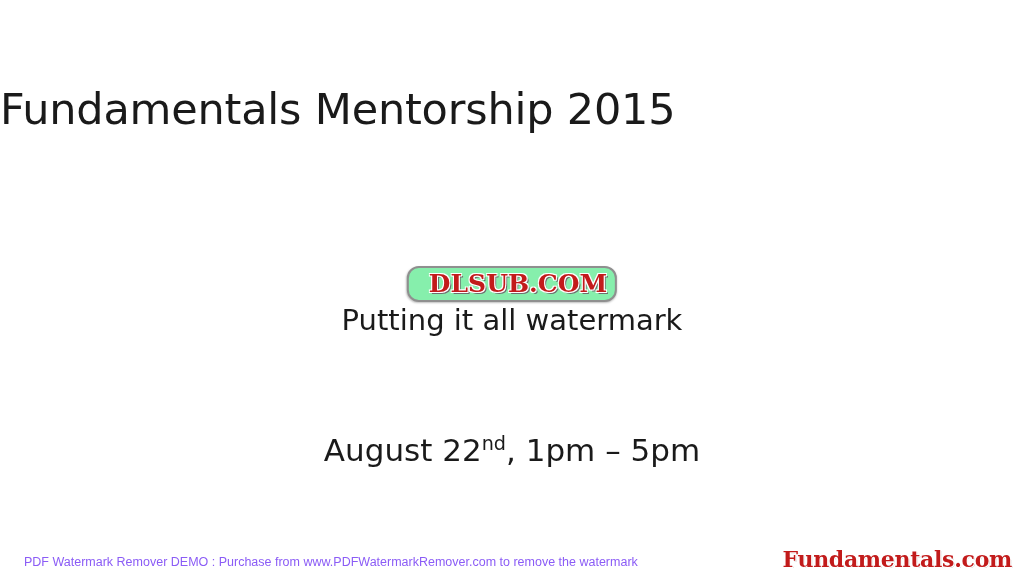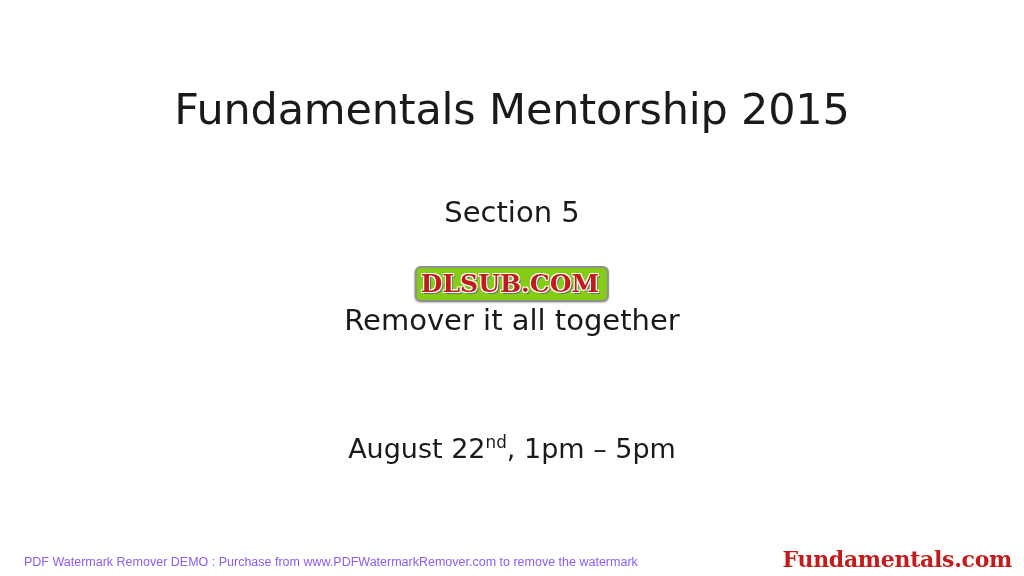--- a/index.html
+++ b/index.html
@@ -35,21 +35,21 @@
     line-height: 1;
     user-select: none;
   }
 
   
   .title {
     position: absolute;
     top: 84px;
     left: 0;
     width: 1024px;
-    text-align: center;
+    text-align: left;
     font-size: 43px;
     color: #1a1a1a;
     font-family: "DejaVu Sans", sans-serif;
     font-weight: normal;
     letter-spacing: -0.2px;
   }
 
   
   .section-line {
     position: absolute;
@@ -68,38 +68,38 @@
     text-align: center;
     font-size: 29px;
     color: #1a1a1a;
   }
   .datetime {
     position: absolute;
     top: 432px;
     left: 0;
     width: 1024px;
     text-align: center;
-    font-size: 27px;
+    font-size: 31px;
     color: #1a1a1a;
   }
   .datetime sup {
     font-size: 0.62em;
     vertical-align: super;
   }
 
   
   .dlsub {
     position: absolute;
     top: 266px;
     left: 50%;
     transform: translateX(-50%);
-    padding: 3px 8px 4px 4px;
-    background: #84cc16;
+    padding: 3px 8px 4px 20px;
+    background: #86efac;
     border: 2px solid #8f8f8f;
-    border-radius: 6px;
+    border-radius: 12px;
     box-shadow: 0 1px 2px rgba(0,0,0,0.25);
     line-height: 1;
   }
   .dlsub-text {
     font-family: "DejaVu Serif", serif;
     font-weight: bold;
     font-size: 25px;
     letter-spacing: 0px;
     color: #c21b1b;
     text-shadow:
@@ -141,27 +141,26 @@
   }
 </style>
 </head>
 <body>
 
 <div class="slide">
 
 
   <div class="title">Fundamentals Mentorship 2015</div>
 
-  <div class="section-line">Section 5</div>
 
   <div class="dlsub">
     <span class="dlsub-text">DLSUB.COM</span>
   </div>
 
-  <div class="tagline">Remover it all together</div>
+  <div class="tagline">Putting it all watermark</div>
 
   <div class="datetime">
     <span>August 22</span><sup>nd</sup><span>, 1pm – 5pm</span>
   </div>
 
   <div class="pdf-watermark">PDF Watermark Remover DEMO : Purchase from www.PDFWatermarkRemover.com to remove the watermark</div>
 
   <div class="tx-logo">Fundamentals.com</div>
 
 </div>

